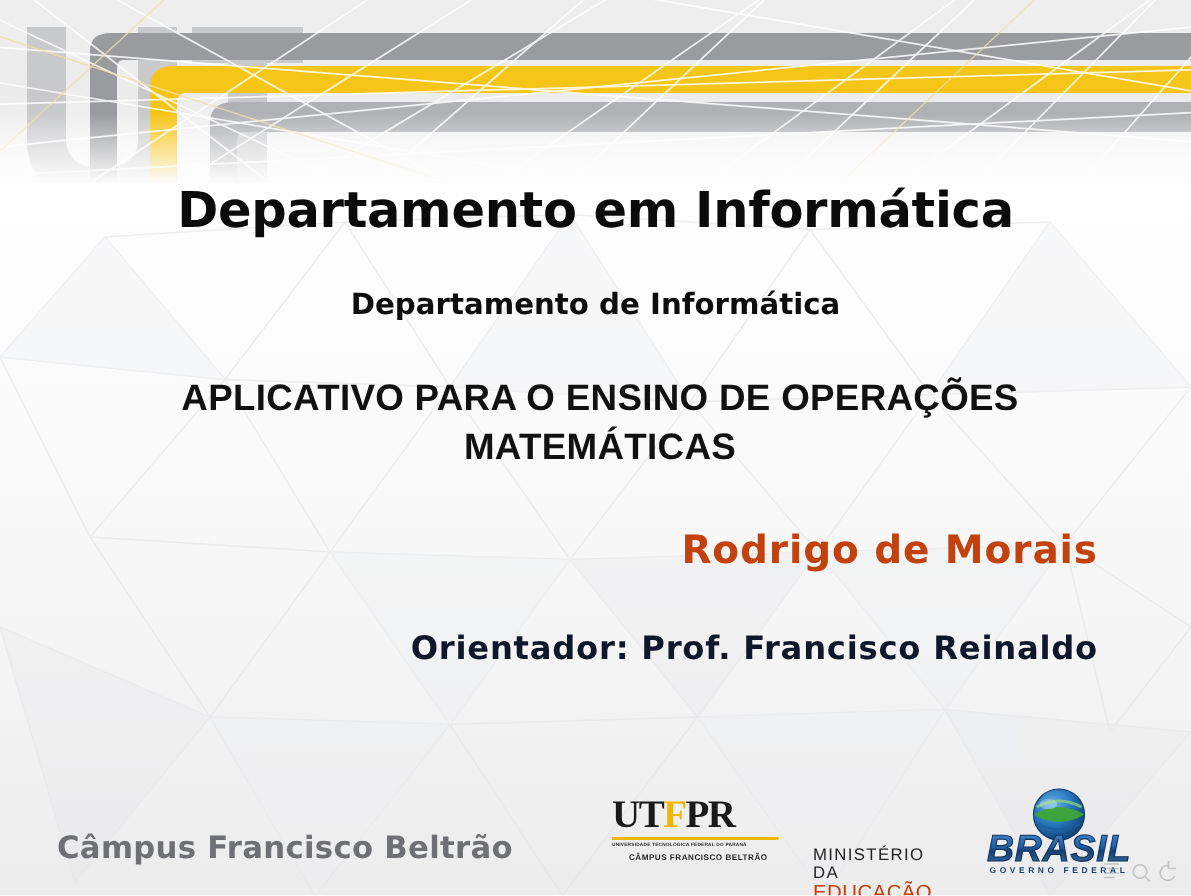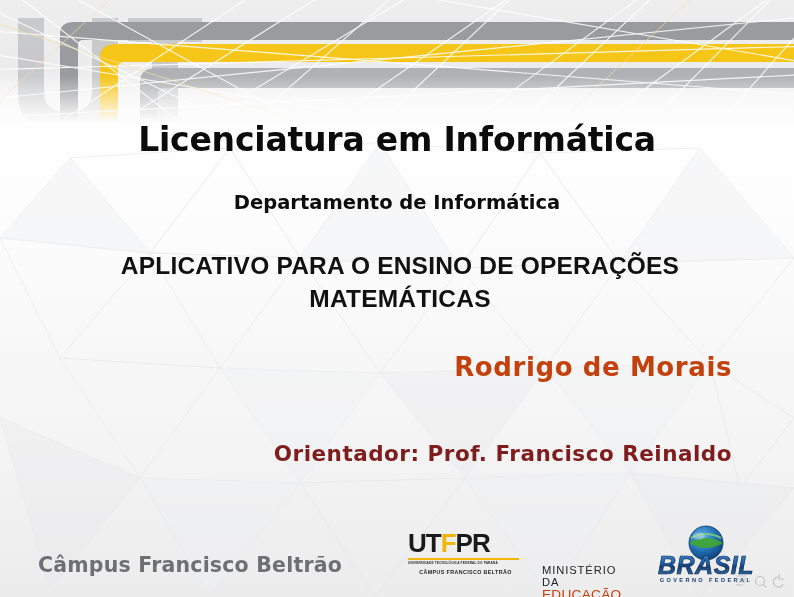--- a/index.html
+++ b/index.html
@@ -95,24 +95,24 @@
     top: 352px;
     font-size: 26px;
     font-weight: bold;
     color: #c2410c;
     letter-spacing: 0.6px;
   }
 
   .advisor {
     position: absolute;
     right: 62px;
-    top: 441px;
+    top: 420px;
     font-size: 21.5px;
     font-weight: bold;
-    color: #7f1d1d;
+    color: #0f172a;
     letter-spacing: 0.5px;
   }
 
   
   .campus-label {
     position: absolute;
     left: 38px;
     top: 553px;
     font-size: 20.5px;
     font-weight: bold;
@@ -129,21 +129,21 @@
   }
 
   
   .logo-utfpr {
     position: absolute;
     left: 0;
     top: 6px;
     width: 115px;
   }
   .utfpr-word {
-    font-family: Liberation Sans, sans-serif;
+    font-family: Liberation Serif, serif;
     font-weight: bold;
     font-size: 26px;
     line-height: 1;
     color: #1a1a1a;
     letter-spacing: -1px;
     position: relative;
     height: 27px;
   }
   .utfpr-f {
     color: #f2b705;
@@ -327,21 +327,21 @@
           <path d="M-20,18 L300,122"></path>
           <path d="M120,-10 L-10,110"></path>
           <path d="M700,-10 L560,122"></path>
         </g>
 
         <rect x="0" y="0" width="794" height="122" fill="url(#fadeOut)"></rect>
       </g>
     </svg>
   </div>
 
-  <div class="course-title">Licenciatura em Informática</div>
+  <div class="course-title">Departamento em Informática</div>
 
   <div class="course-sub">Departamento de Informática</div>
 
   <div class="pres-title">
     <span>APLICATIVO PARA O ENSINO DE OPERAÇÕES</span>
     <br>
     <span>MATEMÁTICAS</span>
   </div>
 
   <div class="author">Rodrigo de Morais</div>

